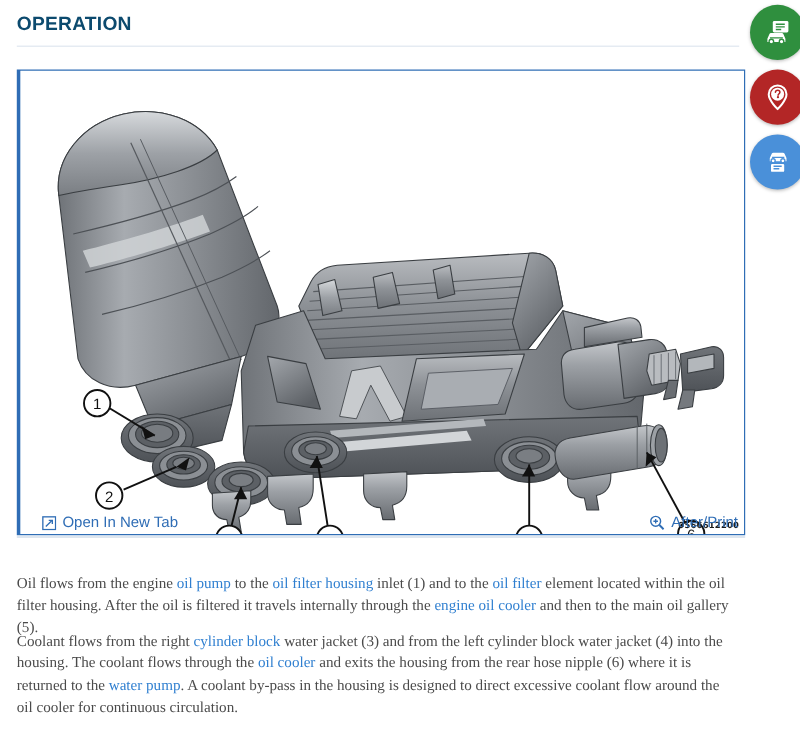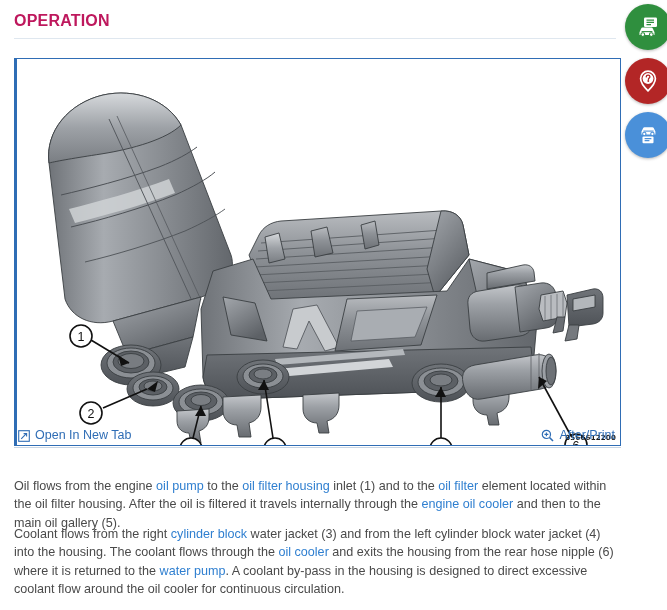--- a/index.html
+++ b/index.html
@@ -17,21 +17,21 @@
   }
 
   
   #section-heading {
     position: absolute;
     left: 14px;
     top: 12px;
     font-size: 16px;
     font-weight: bold;
     letter-spacing: 0.2px;
-    color: #be185d;
+    color: #0c4a6e;
   }
   #heading-rule {
     position: absolute;
     left: 14px;
     top: 38px;
     width: 602px;
     height: 1px;
     background: #dfe7ef;
   }
 
@@ -81,32 +81,34 @@
   }
   .toolbar-link {
     display: flex;
     align-items: center;
     gap: 5px;
     color: #2f6db5;
     font-size: 12.5px;
     text-decoration: none;
     cursor: pointer;
     line-height: 1;
+    padding-left: 17px;
   }
   .toolbar-link svg { display: block; }
 
   
   .body-para {
     position: absolute;
     left: 14px;
     width: 600px;
     font-size: 12.6px;
     line-height: 18.5px;
     color: #4a4a4a;
     text-align: left;
+    font-family: Liberation Serif, serif;
   }
   #para-1 { top: 464px; }
   #para-2 { top: 512px; }
   .xref {
     color: #2f7fd0;
     cursor: pointer;
   }
 
   
   #fab-stack {

